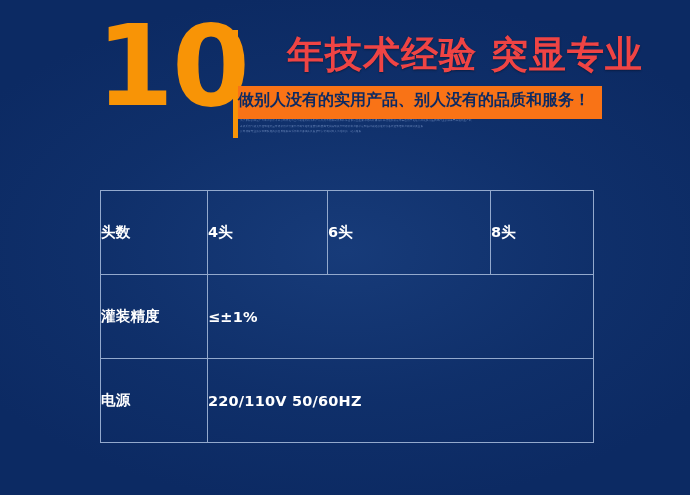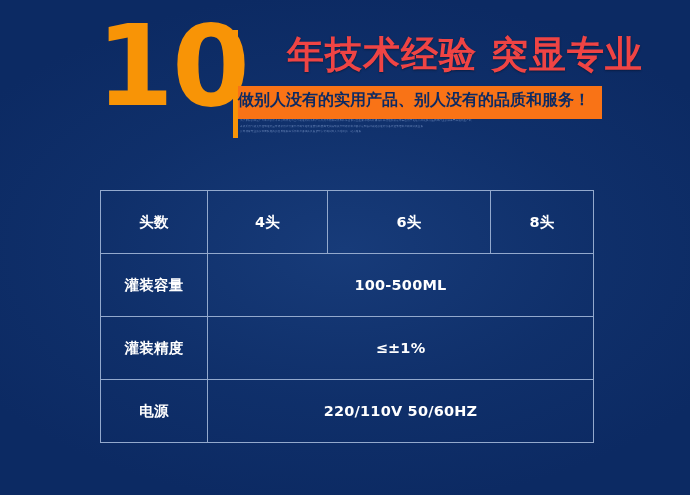--- a/index.html
+++ b/index.html
@@ -133,23 +133,22 @@
     height: 253px;
     border-collapse: collapse;
     table-layout: fixed;
     border: 1px solid #93a9cd;
   }
   .spec-table td {
     border: 1px solid #93a9cd;
     color: #ffffff;
     font-size: 14.5px;
     font-weight: bold;
-    text-align: center;
     vertical-align: middle;
-    padding: 8px;
+    padding: 0;
     height: 31px;
     white-space: nowrap;
     letter-spacing: 0.2px;
   }
   .spec-table td.label {
     font-size: 14.5px;
   }
   .col-label { width: 107px; }
   .col-a     { width: 120px; }
   .col-b     { width: 163px; }
@@ -190,24 +189,20 @@
     <tbody>
 
       <tr>
         <td class="label">头数</td>
         <td>4头</td>
         <td>6头</td>
         <td>8头</td>
       </tr>
 
 
-      <tr>
-        <td class="label">灌装容量</td>
-        <td colspan="3">100-500ML</td>
-      </tr>
 
       <tr>
         <td class="label">灌装精度</td>
         <td colspan="3">≤±1%</td>
       </tr>
 
 
 
       <tr>
         <td class="label">电源</td>

